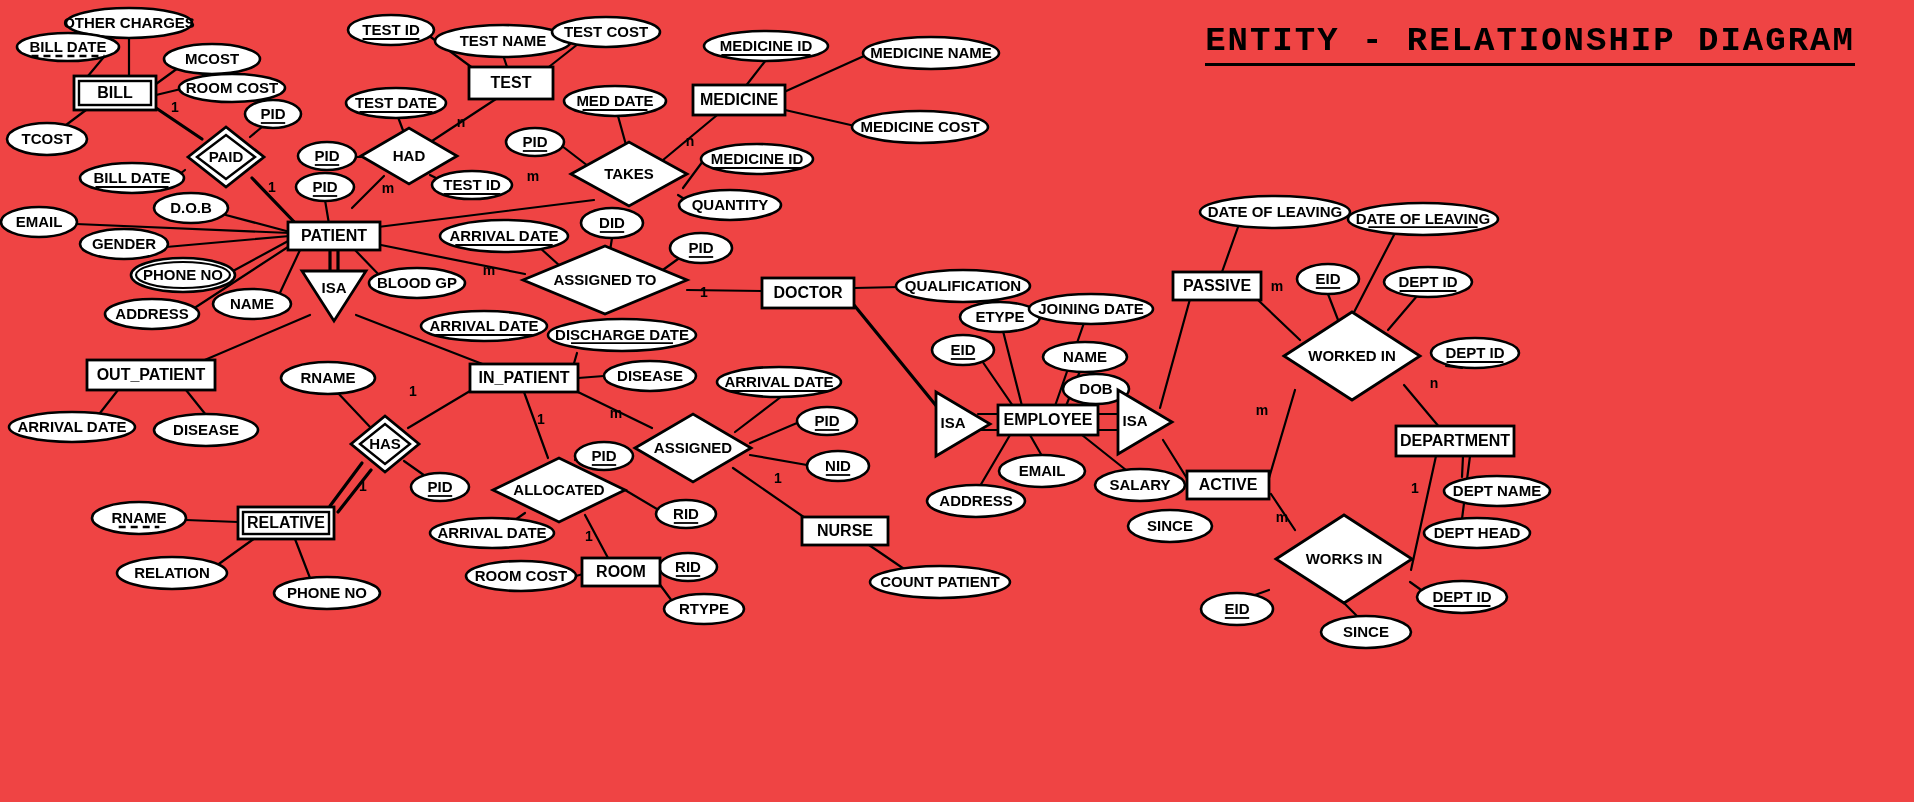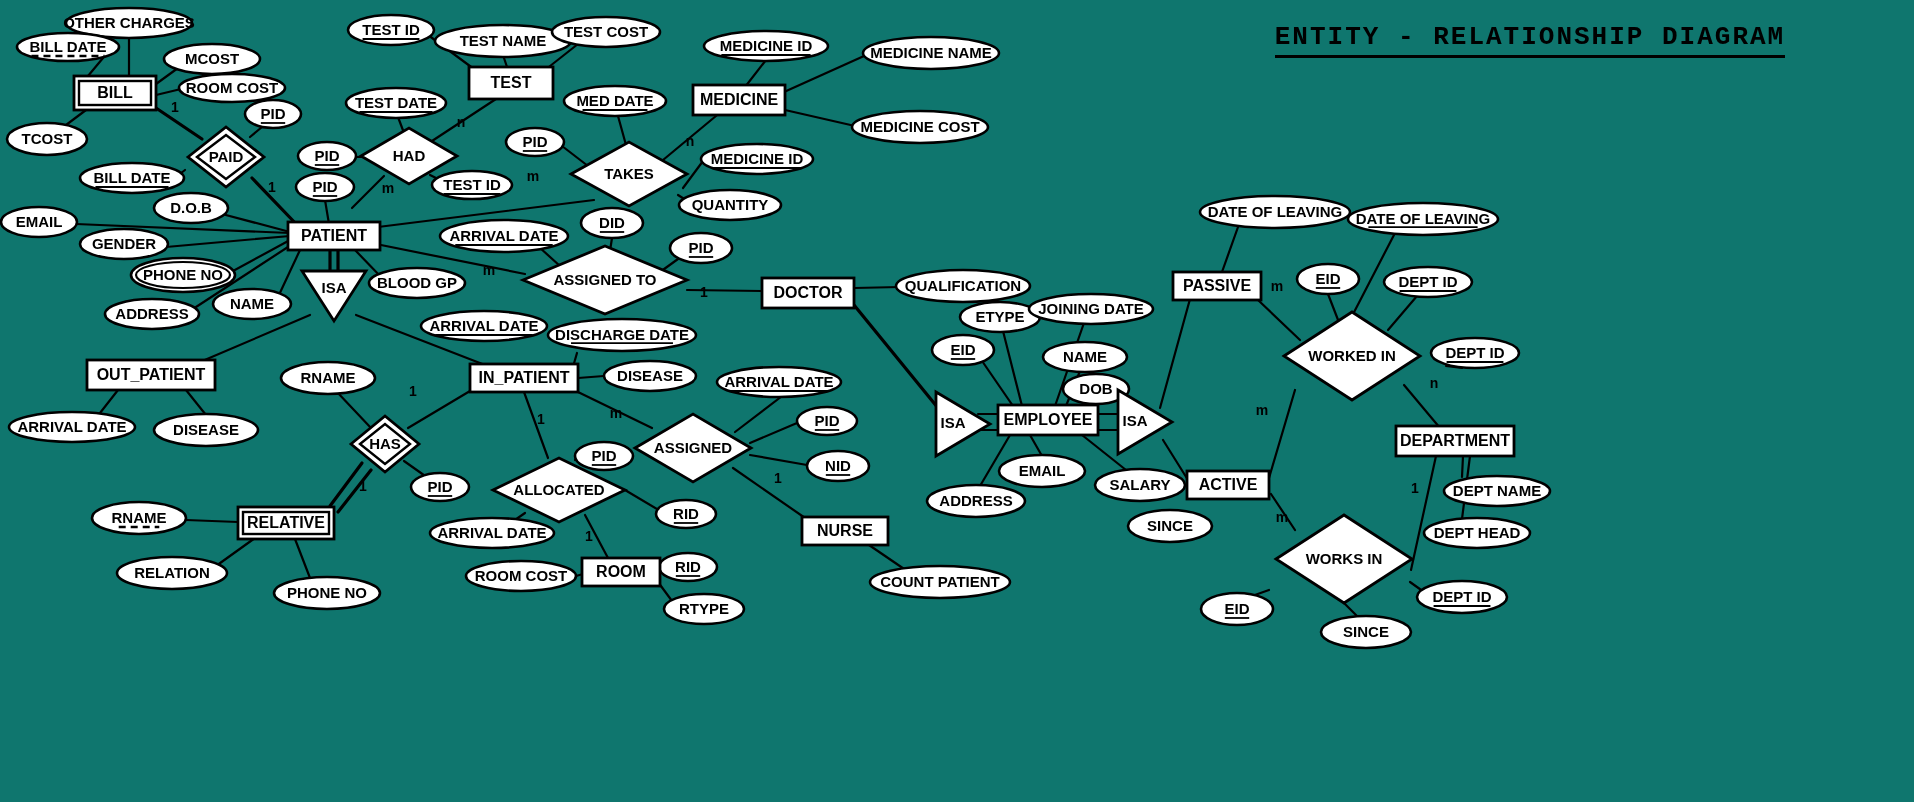--- a/index.html
+++ b/index.html
@@ -4,21 +4,21 @@
 <style>
   html, body {
     margin: 0;
     padding: 0;
     background: #ffffff;
   }
   #canvas-wrap {
     position: relative;
     width: 1914px;
     height: 802px;
-    background: #0f766e;
+    background: #ef4444;
     overflow: hidden;
     font-family: "Liberation Sans", sans-serif;
   }
   svg#er-svg {
     position: absolute;
     left: 0; top: 0;
     width: 1914px;
     height: 802px;
   }
   .edge {
@@ -104,21 +104,21 @@
   }
   #title-block {
     position: absolute;
     left: 1180px;
     top: 22px;
     width: 700px;
     text-align: center;
   }
   #title-text {
     font-family: "Liberation Mono", monospace;
-    font-size: 26px;
+    font-size: 34px;
     font-weight: 700;
     letter-spacing: 2px;
     color: #000;
     display: inline-block;
     border-bottom: 3px solid #000;
     padding-bottom: 3px;
   }
 </style>
 </head>
 <body>

